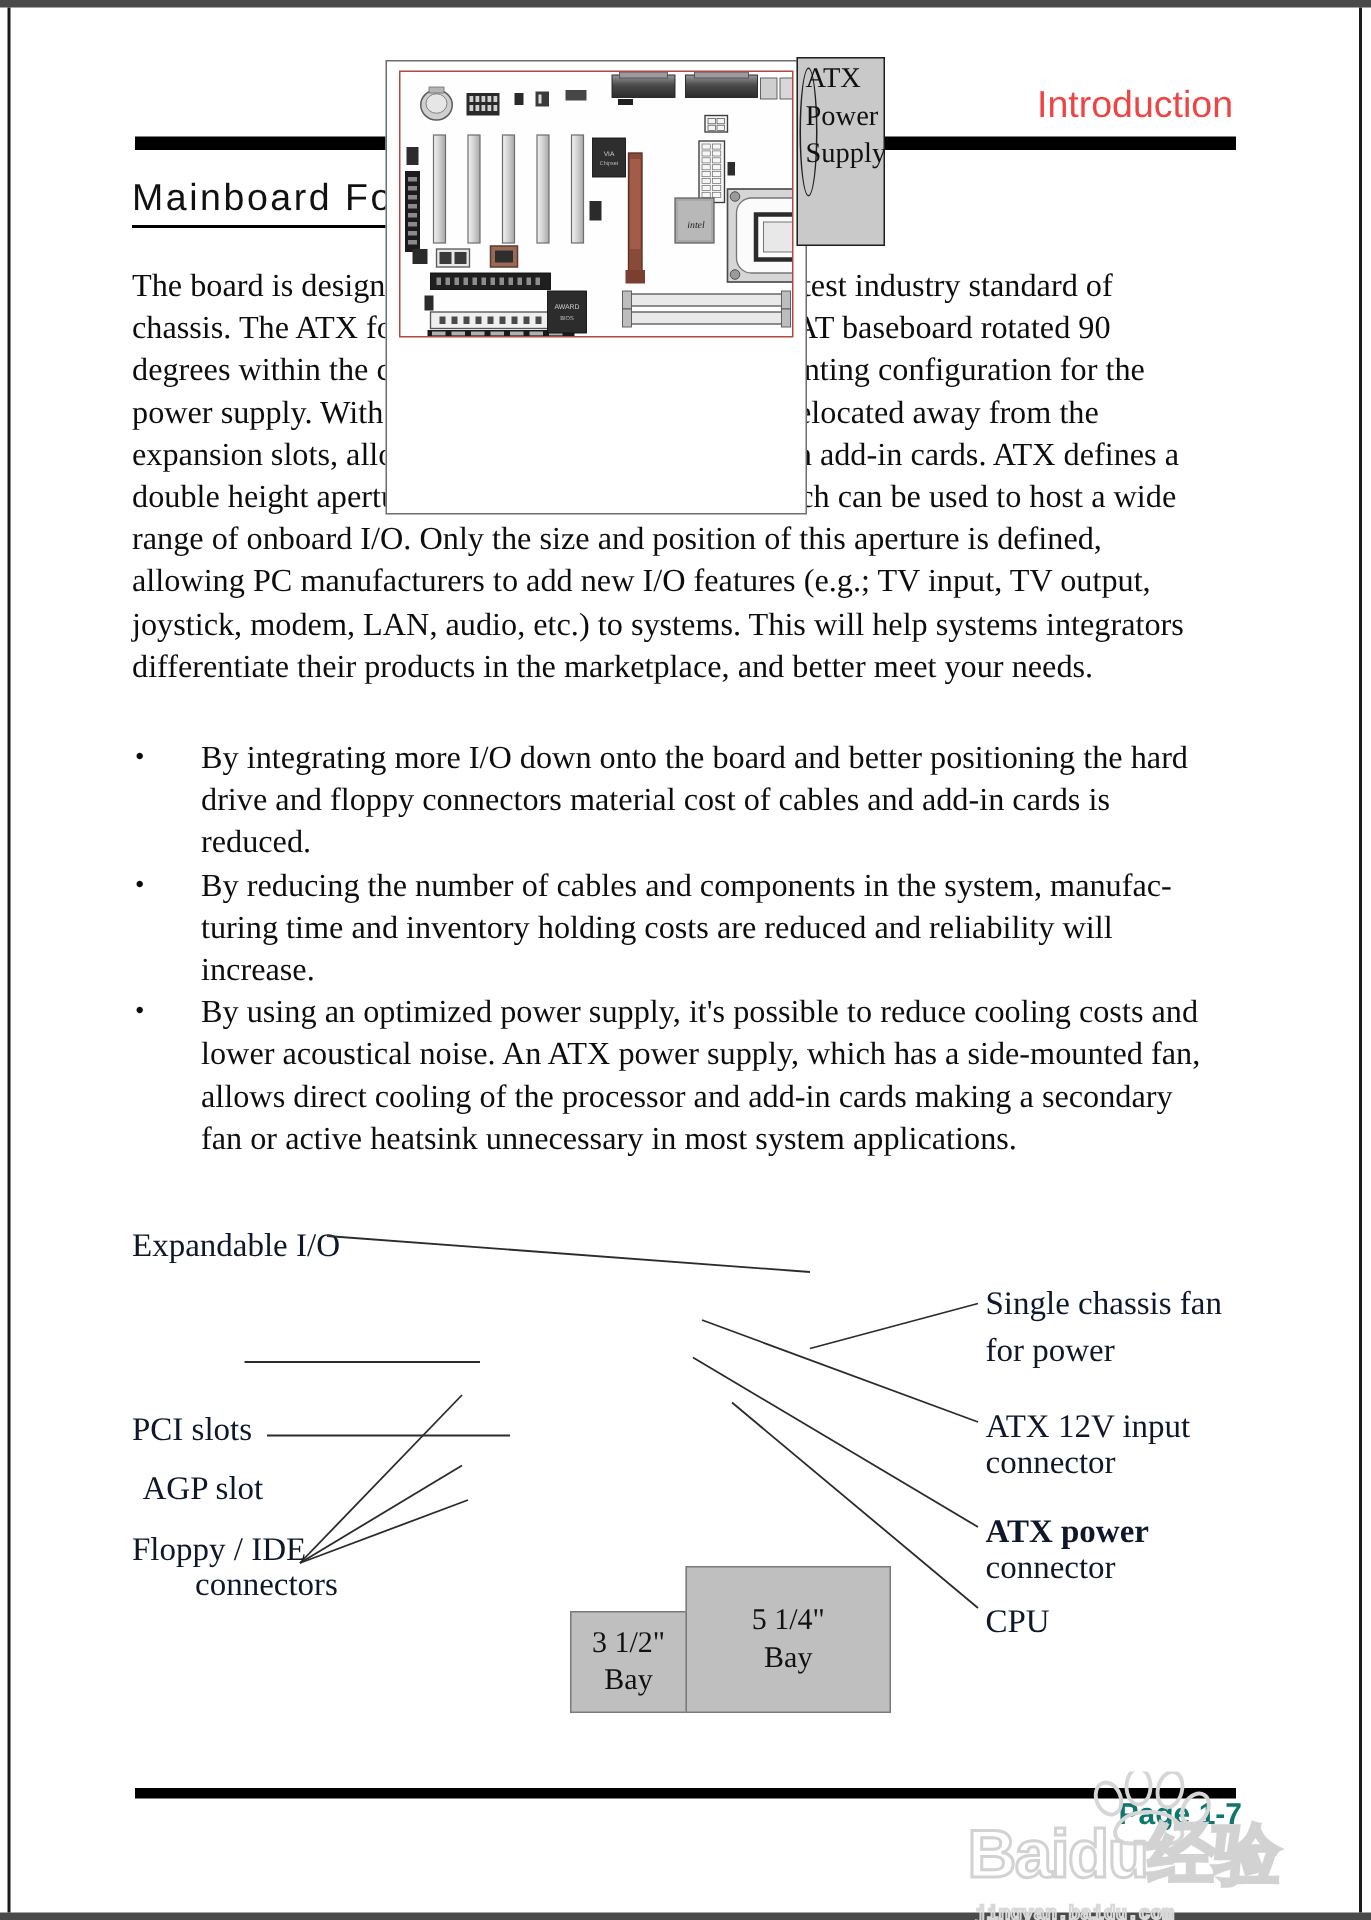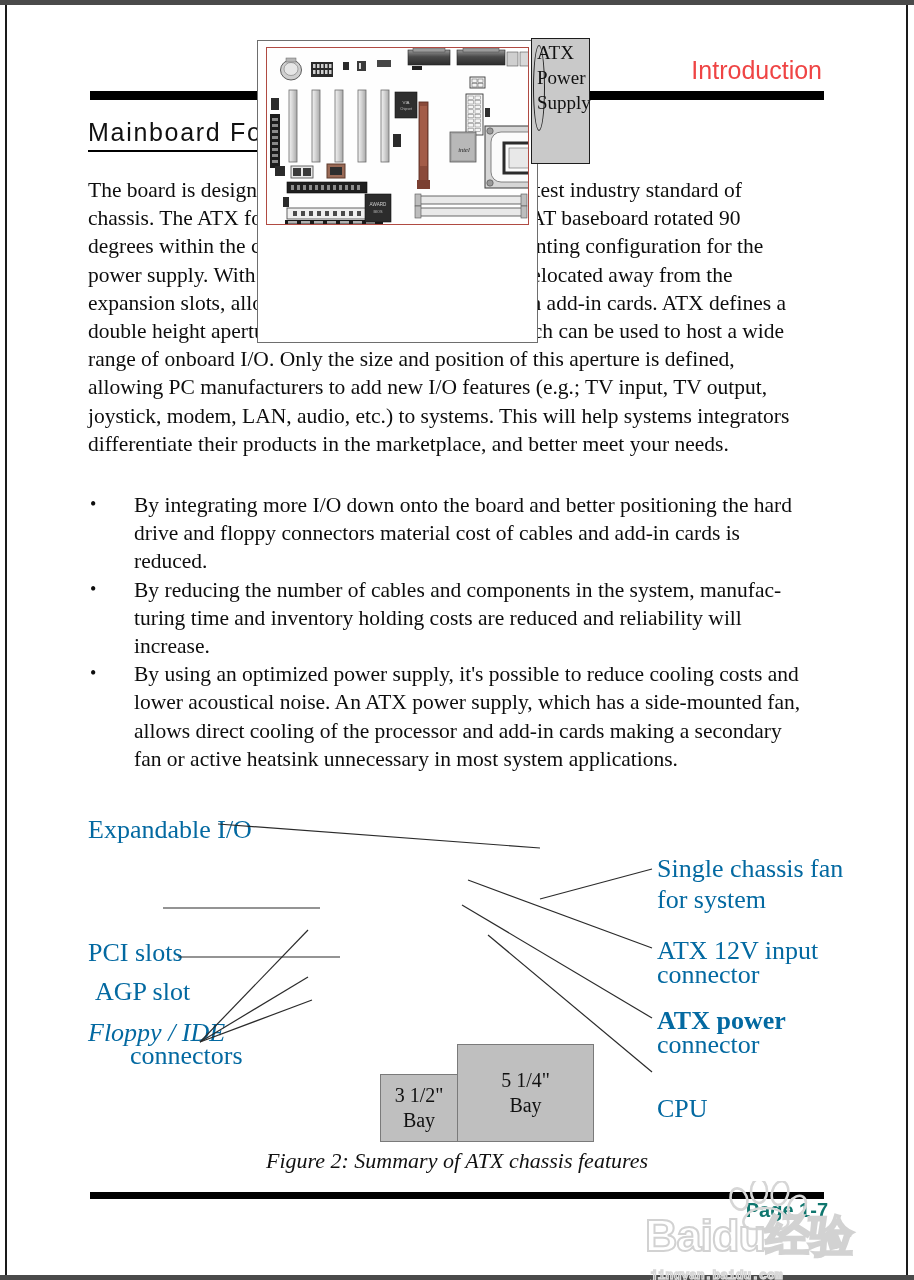--- a/index.html
+++ b/index.html
@@ -94,23 +94,23 @@
     margin-bottom: 0px;
   }
   .bullet-dot {
     position: absolute;
     left: 2px; top: -1px;
     font-size: 18px;
     line-height: 28.2px;
   }
   .fig-label {
     position: absolute;
-    font-size: 26px;
+    font-size: 22px;
     line-height: 25px;
-    color: #0369a1;
+    color: #0f172a;
     white-space: nowrap;
   }
   
   .chassis {
     position: absolute;
     left: 257px; top: 40px;
     width: 281px; height: 303px;
     border: 1.6px solid #6e6e6e;
     background: #fff;
     box-sizing: border-box;
@@ -461,30 +461,30 @@
     <span>Bay</span>
   </div>
   <div class="bay bay-525">
     <span>5 1/4"</span>
     <span>Bay</span>
   </div>
 
   <div class="fig-label" style="left:88px; top:817px;">Expandable I/O</div>
   <div class="fig-label" style="left:88px; top:940px;">PCI slots</div>
   <div class="fig-label" style="left:95px; top:949px;margin-top:30px;">AGP slot</div>
-  <div class="fig-label" style="left:88px; top:1020px;font-style:italic;">Floppy / IDE</div>
+  <div class="fig-label" style="left:88px; top:1020px;">Floppy / IDE</div>
   <div class="fig-label" style="left:88px; top:1043px;margin-left:42px;">connectors</div>
 
   <div class="fig-label" style="left:657px; top:856px;">Single chassis fan</div>
-  <div class="fig-label" style="left:657px; top:887px;">for system</div>
+  <div class="fig-label" style="left:657px; top:887px;">for power</div>
   <div class="fig-label" style="left:657px; top:938px;">ATX 12V input</div>
   <div class="fig-label" style="left:657px; top:962px;">connector</div>
   <div class="fig-label" style="left:657px; top:1008px;font-weight:bold;">ATX power</div>
   <div class="fig-label" style="left:657px; top:1032px;">connector</div>
-  <div class="fig-label" style="left:657px; top:1068px;margin-top:28px;">CPU</div>
+  <div class="fig-label" style="left:657px; top:1068px;">CPU</div>
 
   <svg class="leader" style="left:0; top:0; width:914px; height:1280px;">
     <g stroke="#2b2b2b" stroke-width="1.2" fill="none">
 
       <path d="M218 824 L540 848"></path>
 
       <path d="M163 908 L320 908"></path>
 
       <path d="M178 957 L340 957"></path>
 
@@ -495,21 +495,20 @@
       <path d="M652 869 L540 899"></path>
 
       <path d="M652 948 L468 880"></path>
 
       <path d="M652 1018 L462 905"></path>
 
       <path d="M652 1072 L488 935"></path>
     </g>
   </svg>
 
-  <div class="caption">Figure 2:  Summary of ATX  chassis features</div>
 
   <div class="ftr-rule"></div>
   <div class="ftr-page">Page 1-7</div>
 
   <div class="watermark">
     <svg class="wm-paw" width="86" height="52" viewBox="0 0 86 52">
       <g fill="none" stroke="#d6d6d6" stroke-width="2.6">
         <ellipse cx="16" cy="18" rx="8" ry="11" transform="rotate(-22 16 18)"></ellipse>
         <ellipse cx="36" cy="10" rx="8" ry="12"></ellipse>
         <ellipse cx="57" cy="12" rx="8" ry="12" transform="rotate(14 57 12)"></ellipse>

